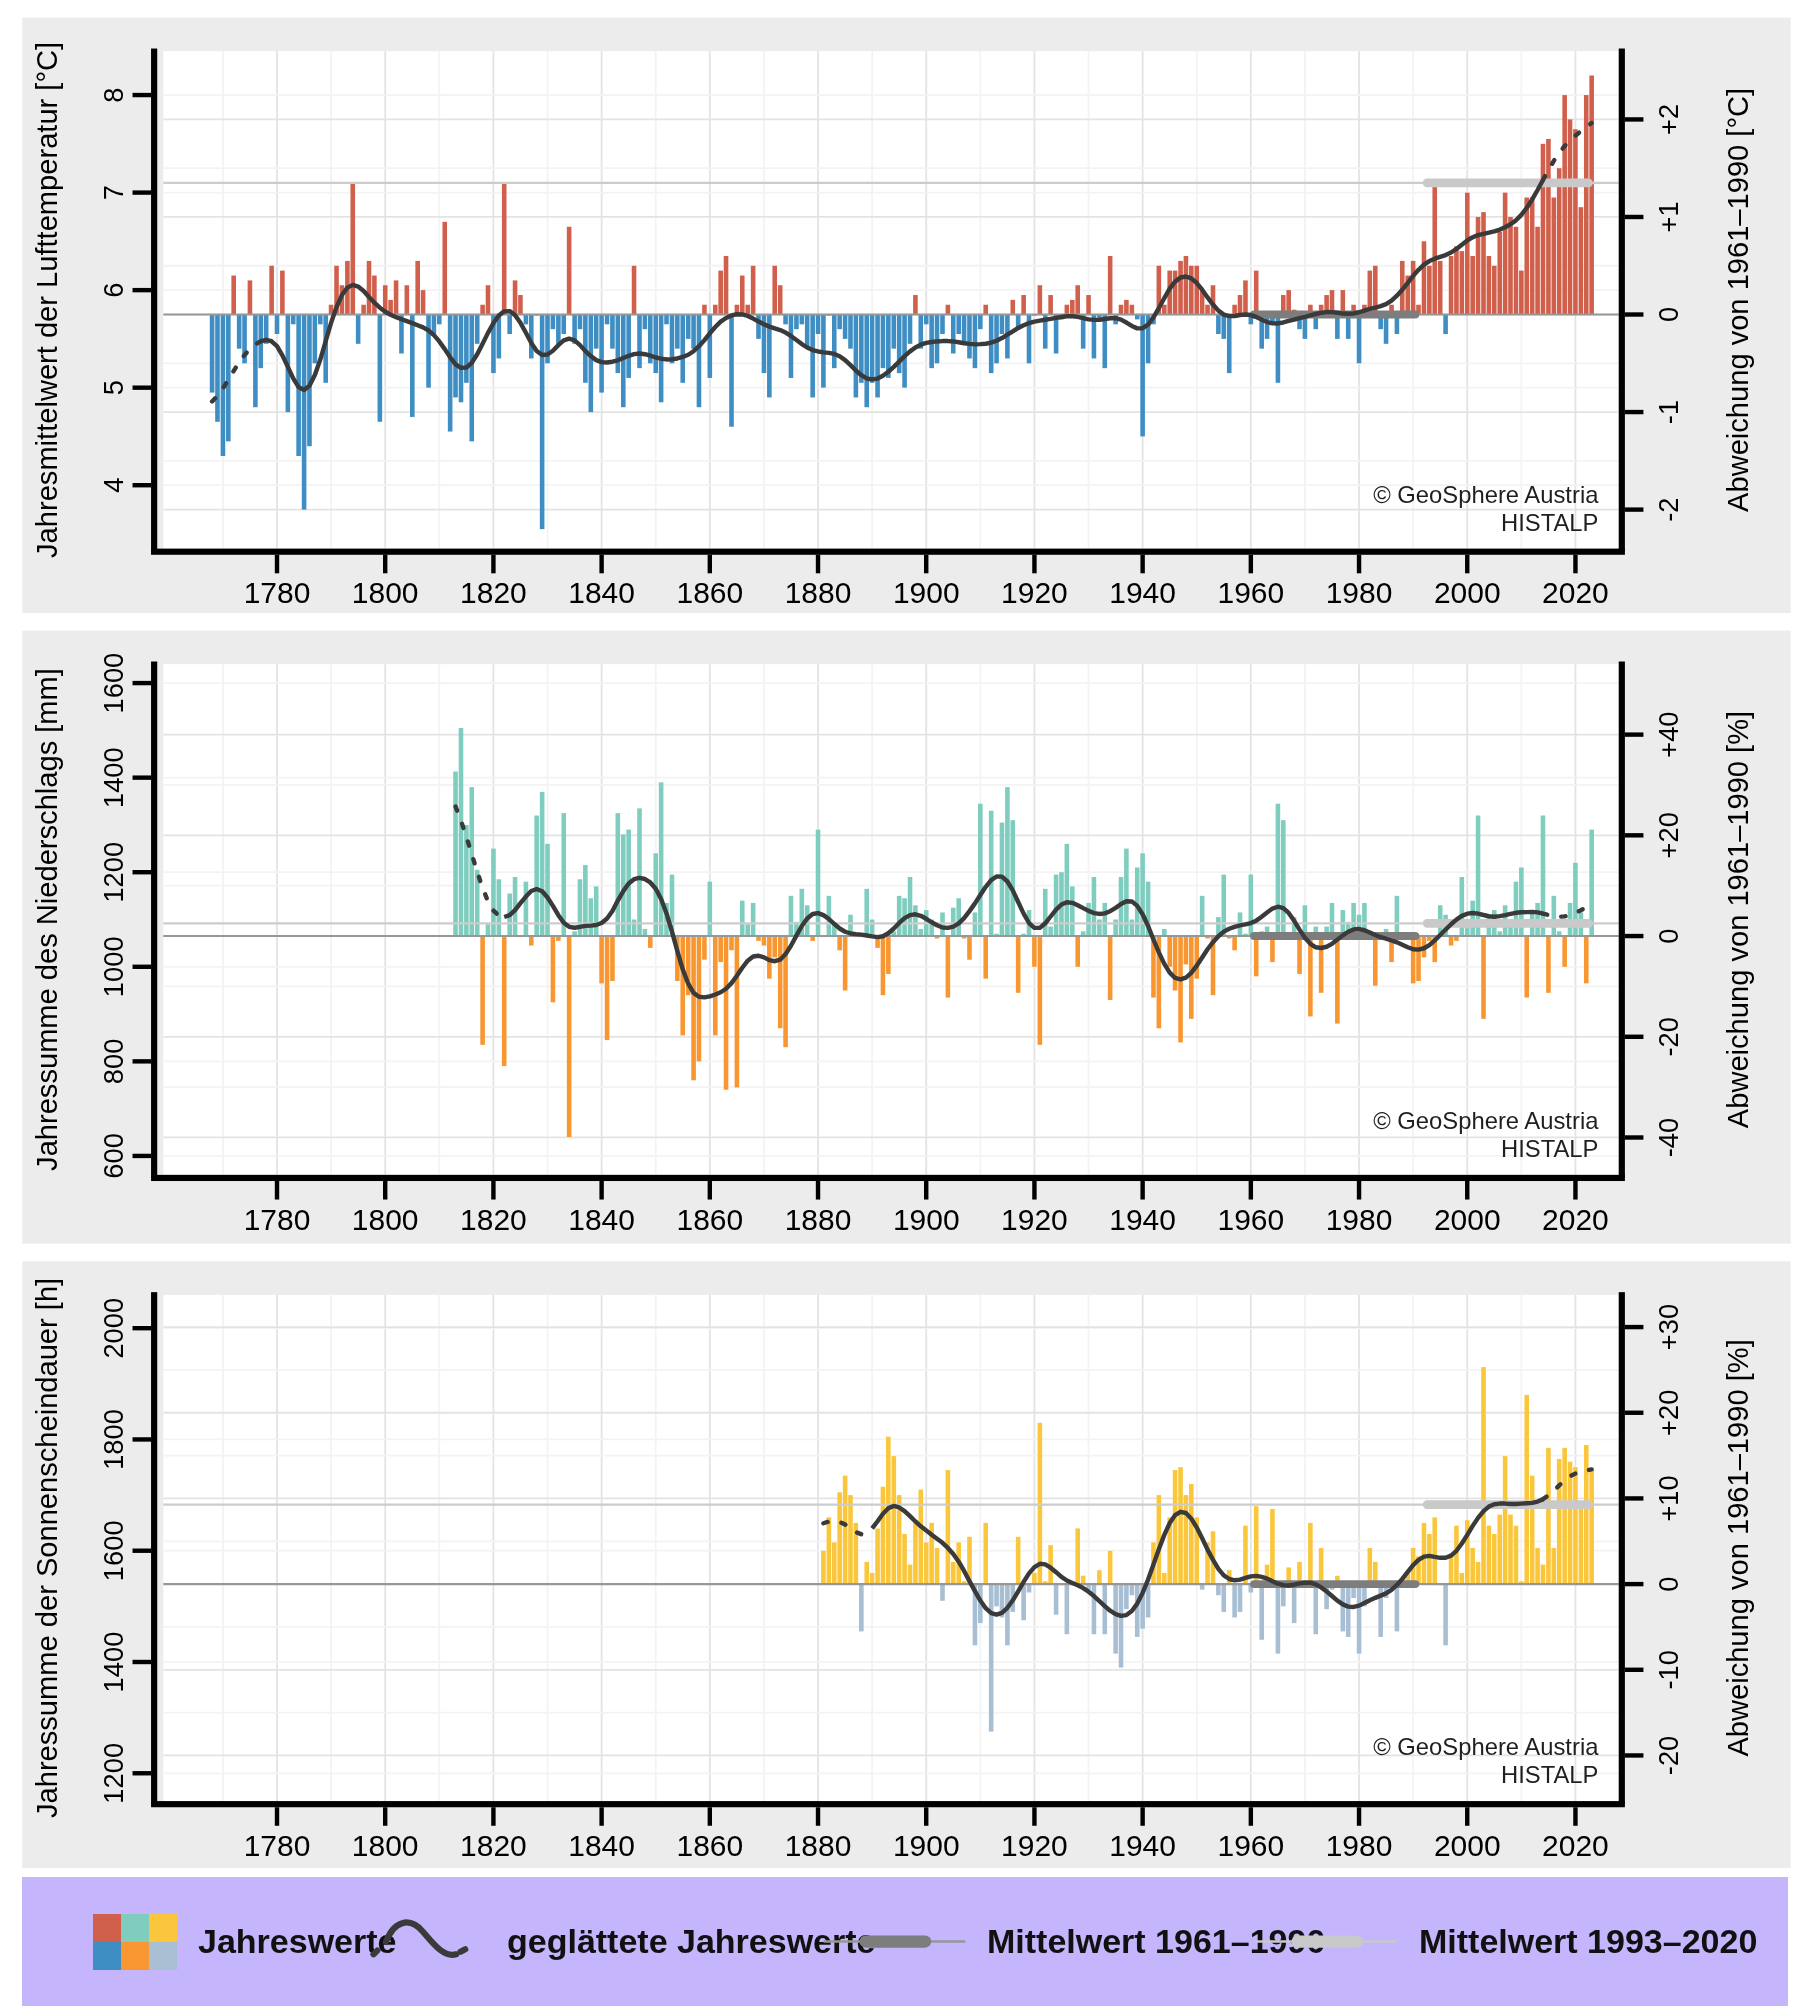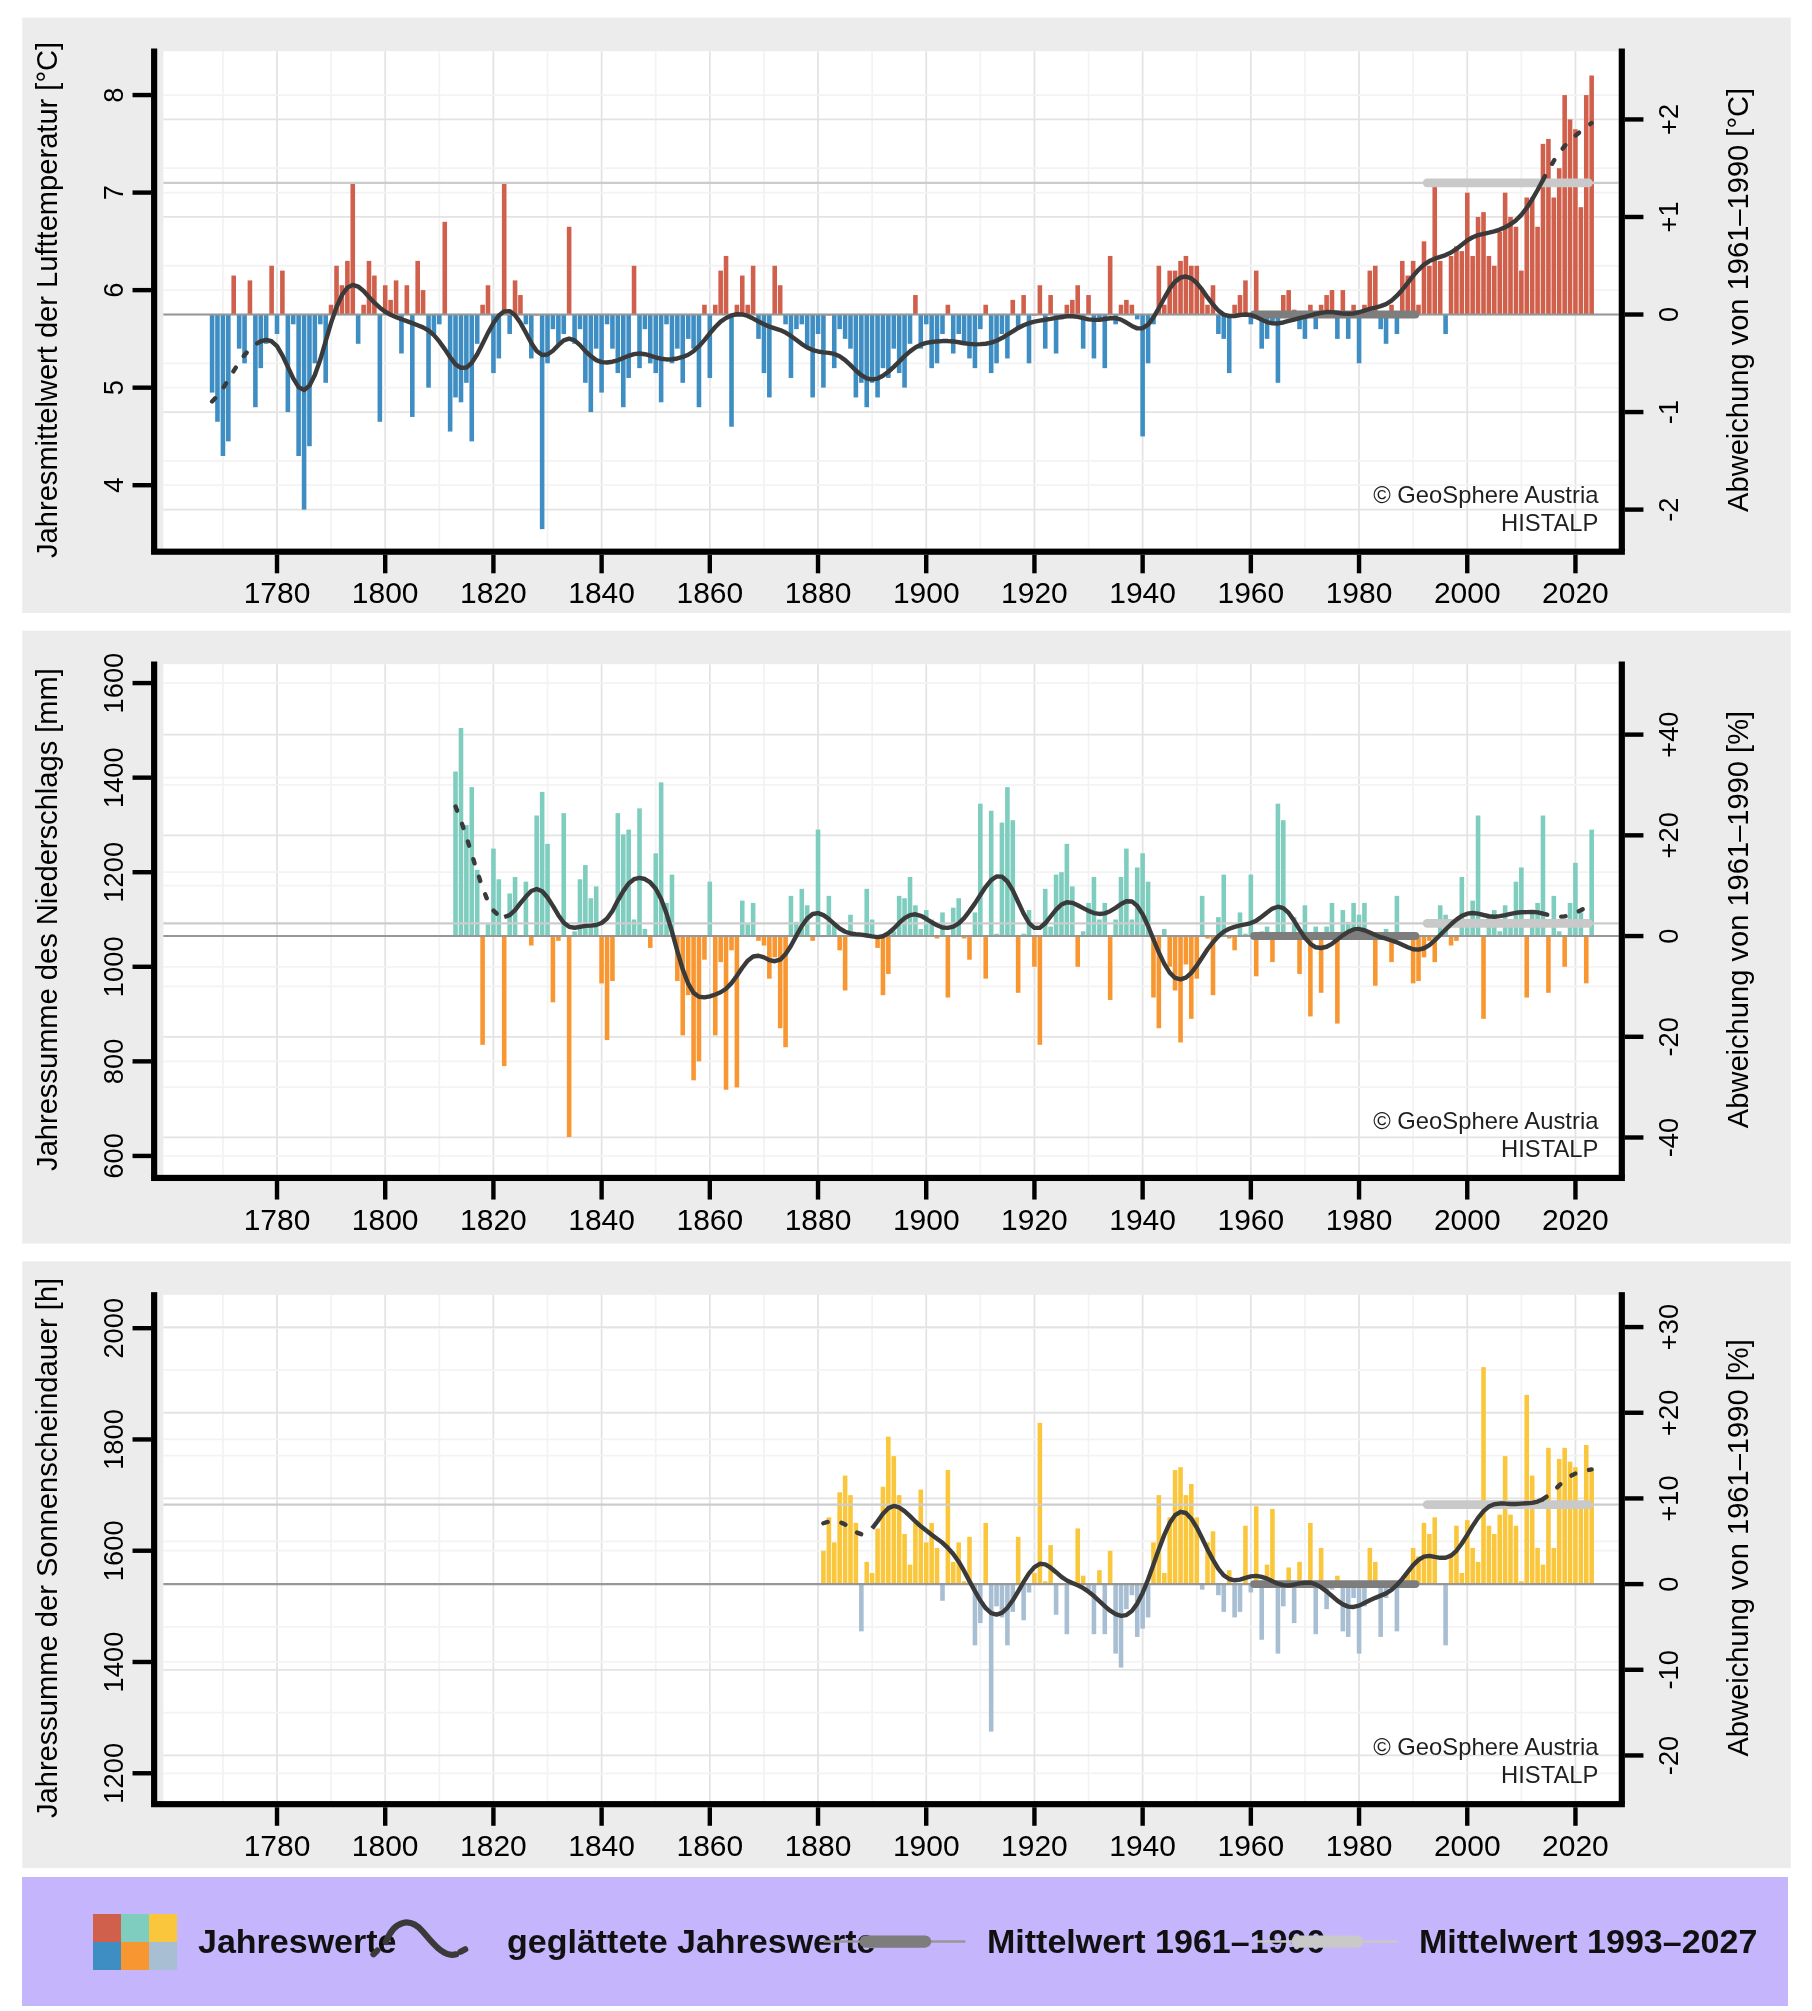--- a/index.html
+++ b/index.html
@@ -996,16 +996,16 @@
       <line id="lgM1thin" x1="0" y1="12" x2="162" y2="12" stroke-width="3" stroke="#979797"></line>
       <line id="lgM1thick" x1="48" y1="12" x2="116" y2="12" stroke-width="14" stroke-linecap="round" stroke="#7d7d7d"></line>
     </svg>
     <span class="ll">Mittelwert 1961–1990</span>
   </div>
   <div class="li" style="left:1233px">
     <svg width="143" height="21" viewBox="0 0 162 24">
       <line id="lgM2thin" x1="0" y1="12" x2="162" y2="12" stroke-width="3" stroke="#c9c9c9"></line>
       <line id="lgM2thick" x1="48" y1="12" x2="116" y2="12" stroke-width="14" stroke-linecap="round" stroke="#c9c9c9"></line>
     </svg>
-    <span class="ll">Mittelwert 1993–2027</span>
+    <span class="ll">Mittelwert 1993–2020</span>
   </div>
 </div>
 
 
 </body></html>

